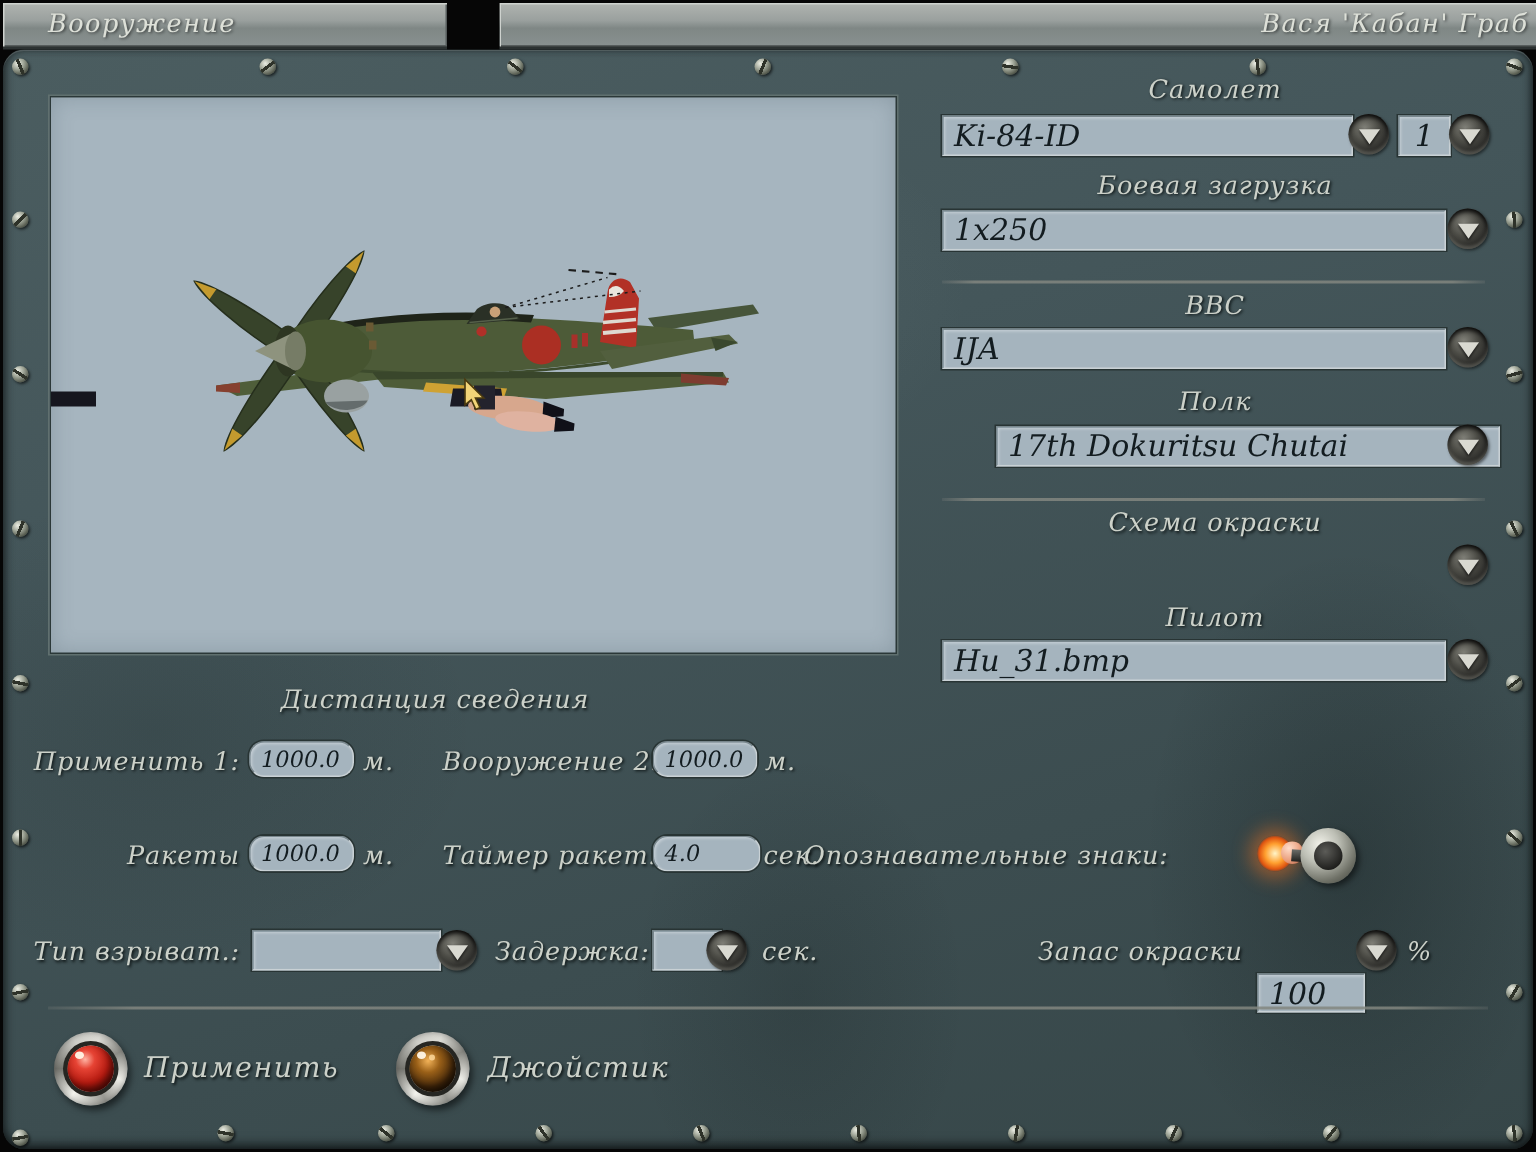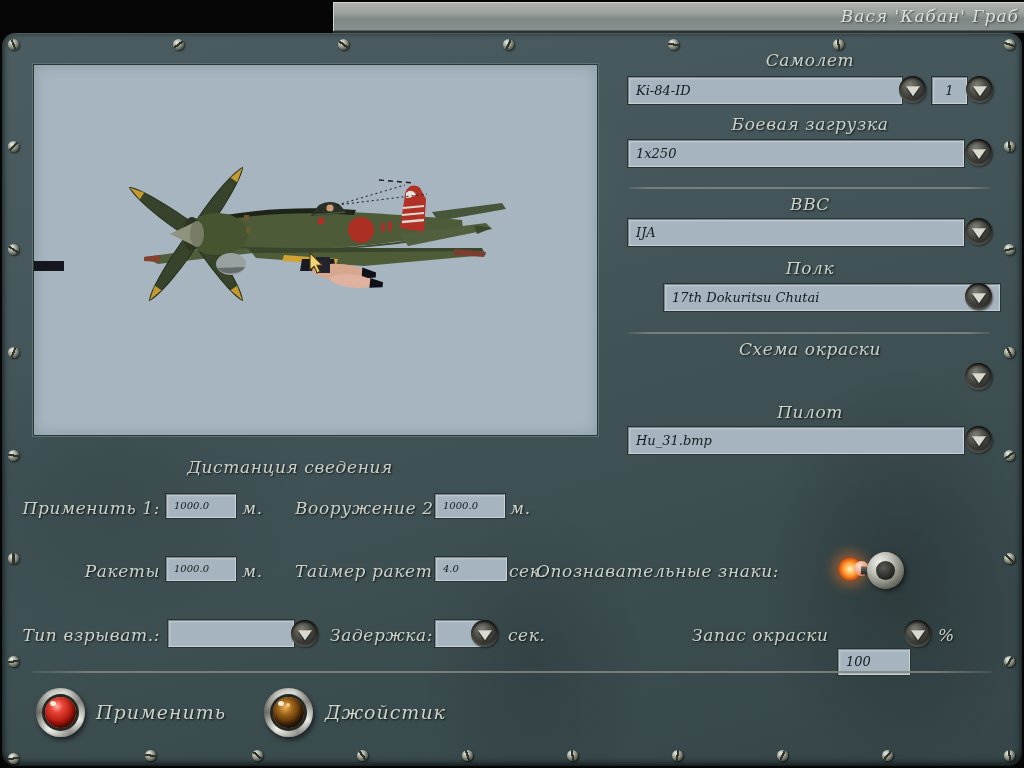--- a/index.html
+++ b/index.html
@@ -67,24 +67,24 @@
   }
   .lbl.center{text-align:center;}
   .lbl.right{text-align:right;}
   .lbl.big{font-size:19px;letter-spacing:1px;}
 
   
   .field{
     position:absolute;background:#a5b4be;
     border:1px solid #c9d1d5;border-top-color:#79878d;border-left-color:#79878d;
     box-shadow:0 0 0 1px #283434, inset 1px 1px 2px rgba(255,255,255,0.35);
-    color:#131c20;font-style:italic;font-size:13px;line-height:25px;
+    color:#131c20;font-style:italic;font-size:20px;line-height:25px;
     padding:0 7px;white-space:nowrap;overflow:hidden;
   }
-  .field.small{font-size:10px;}
+  .field.small{font-size:15px;border-radius:10px;}
   .field.centered{text-align:center;padding:0 2px;}
 
   .sep{
     position:absolute;height:2px;
     background:linear-gradient(90deg, rgba(128,130,126,0.25), #828680 6%, #82867f 94%, rgba(128,130,126,0.25));
     opacity:0.85;
   }
 
   
   .arrow-btn{
@@ -150,20 +150,23 @@
   .round-btn .spec2{
     position:absolute;left:22px;top:15px;width:4px;height:4px;border-radius:50%;
     background:rgba(255,220,160,0.8);
   }
 </style>
 </head>
 <body>
 
 <div class="layer">
 
+  <div class="tab tab-left">
+    <span class="tab-text">Вооружение</span>
+  </div>
   <div class="tab tab-right">
     <span class="tab-text">Вася 'Кабан' Граб</span>
   </div>
 
   <div class="panel" id="panel">
       <div class="screw" style="left: 6px; top: 6px;">
         <i style="transform: rotate(23deg);"></i>
       </div>
       <div class="screw" style="left: 171px; top: 6px;">
         <i style="transform: rotate(98deg);"></i>

